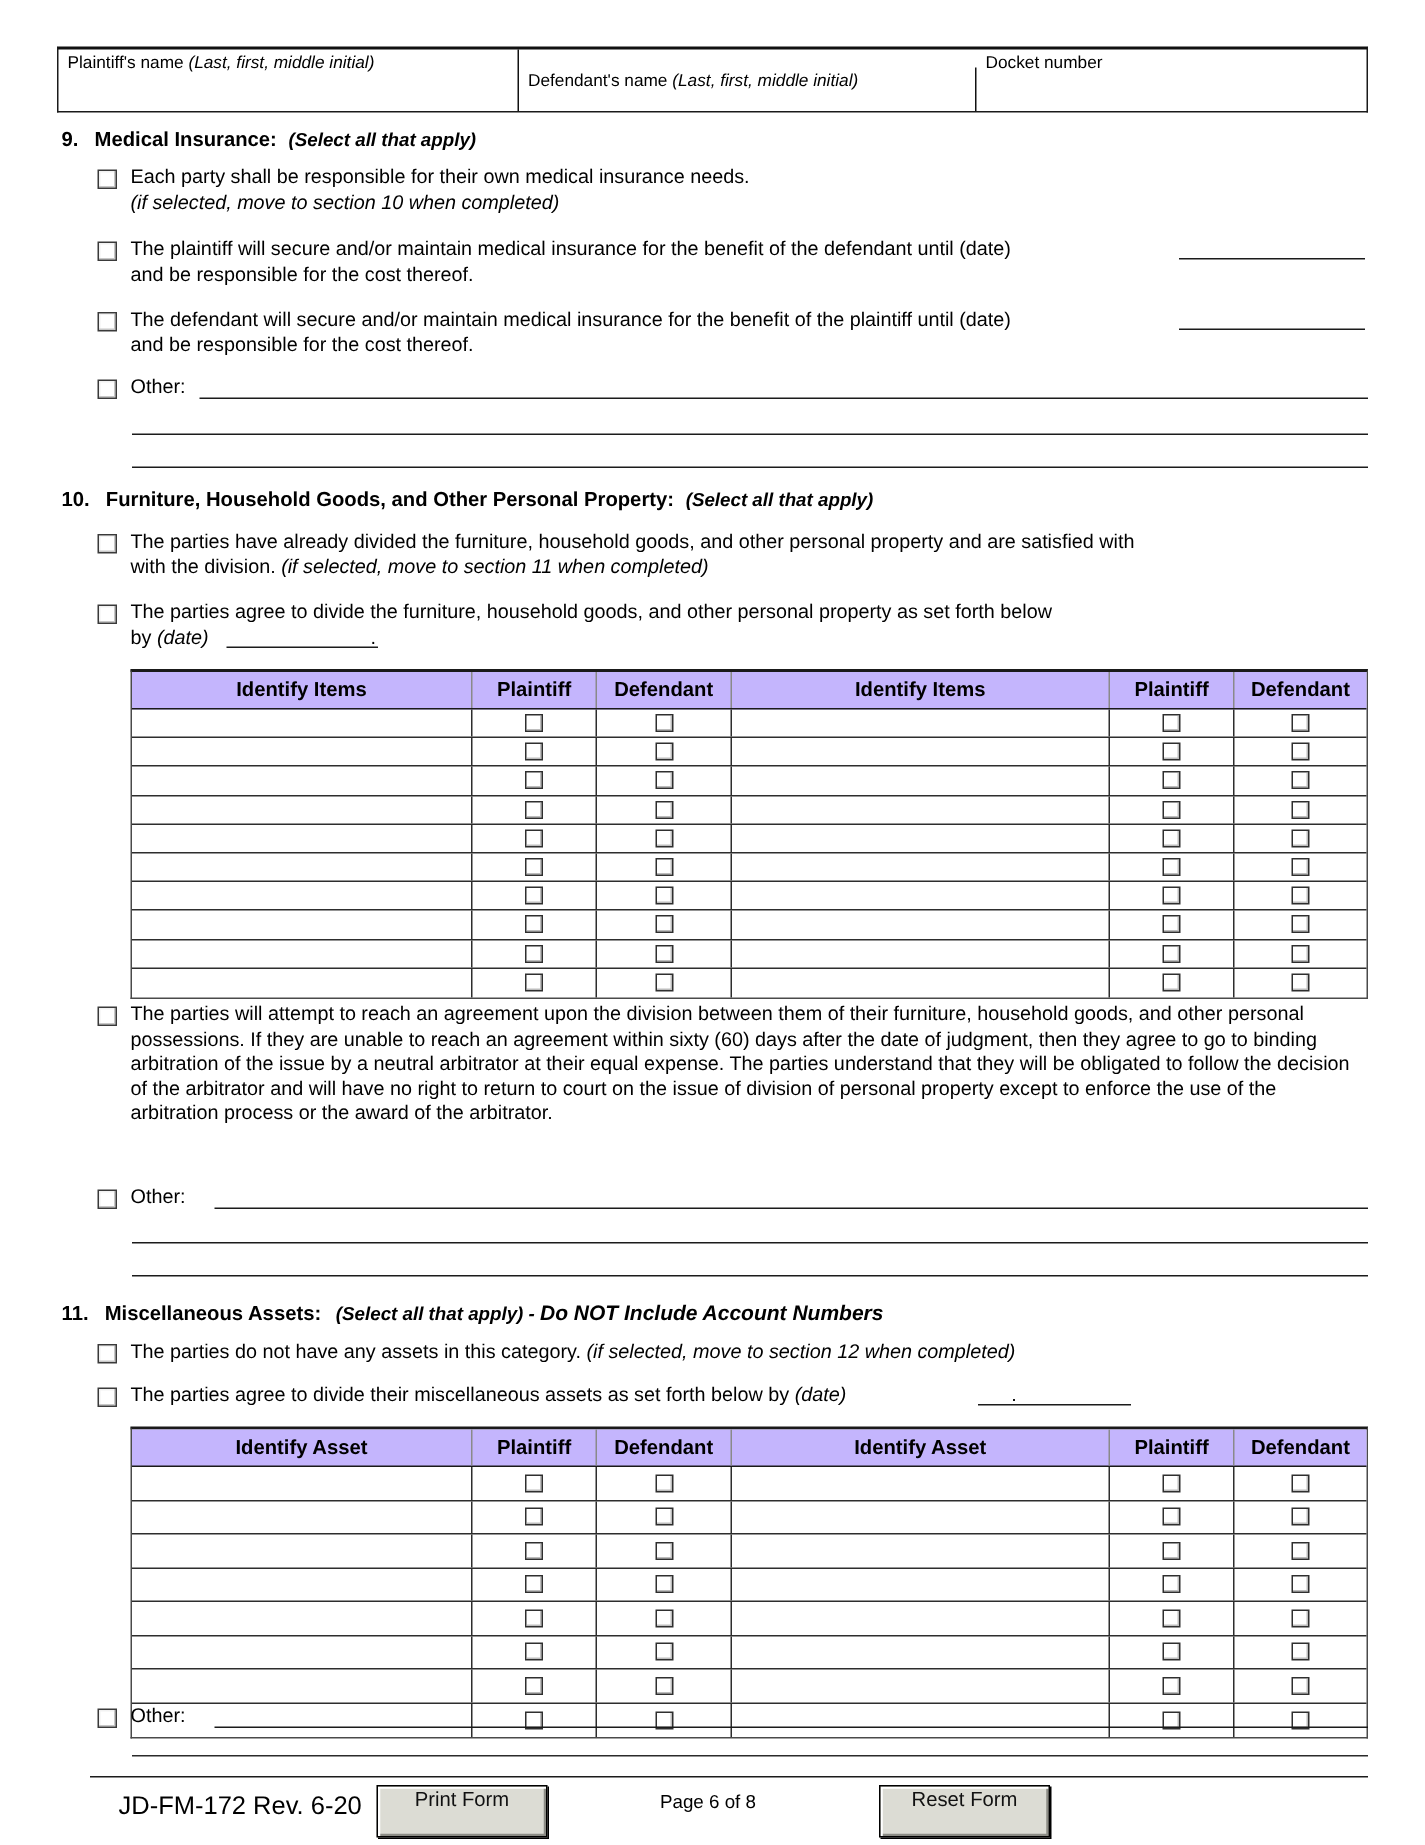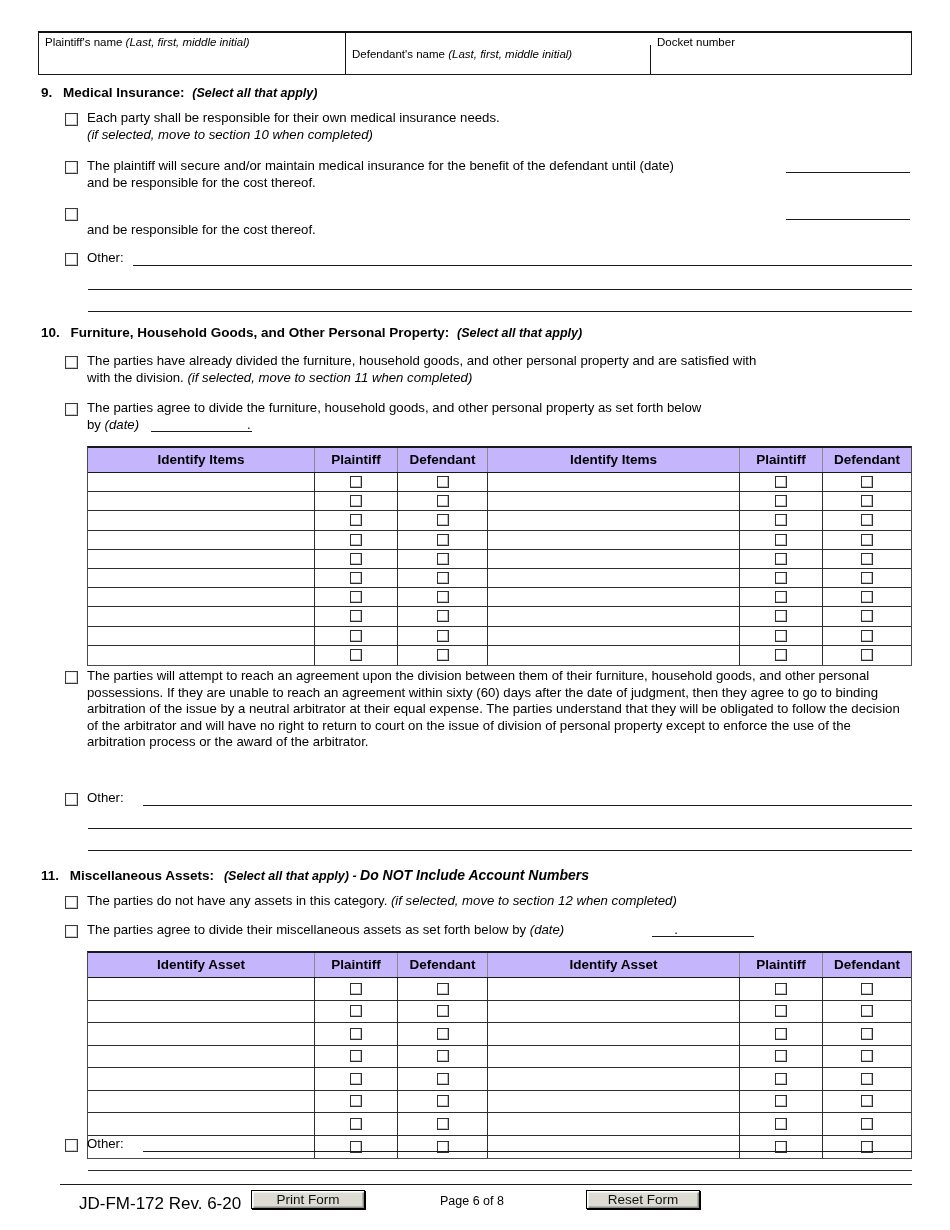--- a/index.html
+++ b/index.html
@@ -168,21 +168,21 @@
   .page-num {
     position: absolute;
     top: 1194px;
     left: 440px;
     font-size: 12.5px;
     white-space: nowrap;
   }
   .btn {
     position: absolute;
     top: 1190px;
-    height: 19px;
+    height: 35px;
     background: #dcdcd4;
     border: 1px solid #000000;
     box-sizing: border-box;
     font-size: 13.5px;
     text-align: center;
     line-height: 17px;
     box-shadow: inset 1.5px 1.5px 0 #ffffff, inset -1.5px -1.5px 0 #8d8d86, 1px 1px 0 #000000;
     cursor: pointer;
     color: #111111;
   }
@@ -220,21 +220,21 @@
 
   <div class="chk" style="left:65px; top:161px;"></div>
   <div class="itemtext" style="left:87px; top:158px; width:830px;">
     <span>The plaintiff will secure and/or maintain medical insurance for the benefit of the defendant until (date)</span><br>
     <span>and be responsible for the cost thereof.</span>
   </div>
   <div class="rule date" style="left:786px; top:172px; width:124px;"></div>
 
   <div class="chk" style="left:65px; top:208px;"></div>
   <div class="itemtext" style="left:87px; top:205px; width:830px;">
-    <br>
+    <span>The defendant will secure and/or maintain medical insurance for the benefit of the plaintiff until (date)</span><br>
     <span>and be responsible for the cost thereof.</span>
   </div>
   <div class="rule date" style="left:786px; top:219px; width:124px;"></div>
 
   <div class="chk" style="left:65px; top:253px;"></div>
   <div class="itemtext" style="left:87px; top:250px;">
     <span>Other:</span>
   </div>
   <div class="rule" style="left:133px; top:265px; width:779px;"></div>
   <div class="rule" style="left:88px; top:289px; width:824px;"></div>

